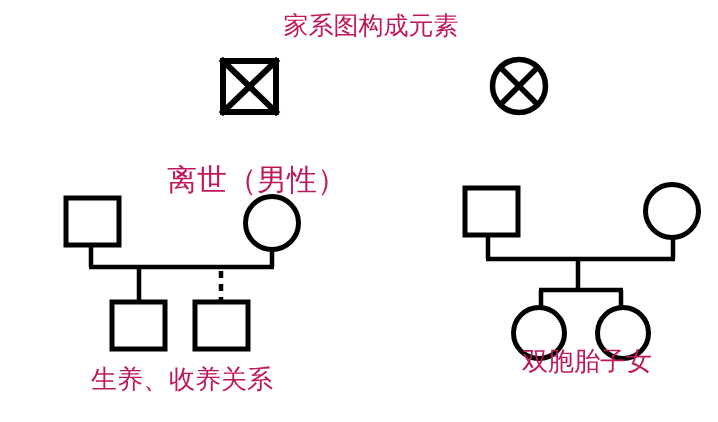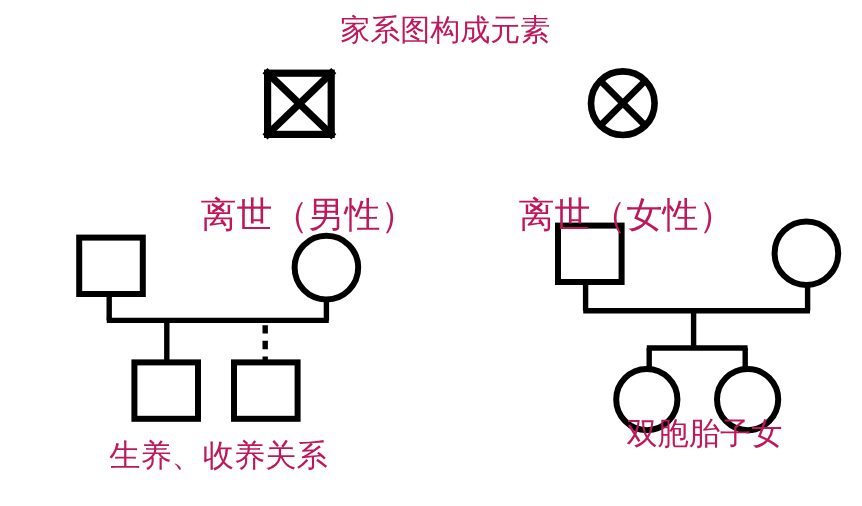--- a/index.html
+++ b/index.html
@@ -93,19 +93,18 @@
       </g>
       <circle cx="539" cy="333" r="25.5"></circle>
       <circle cx="623" cy="333" r="25.5"></circle>
     </g>
   </svg>
 
   <div class="txt title">家系图构成元素</div>
 
   <div class="txt mid-label deceased-male-label">离世（男性）</div>
 
-  <div class="txt mid-label deceased-female-label">离世（女性）</div>
 
   <div class="txt bottom-label bio-label">生养、收养关系</div>
 
   <div class="txt bottom-label twins-label">双胞胎子女</div>
 
 </div>
 
 </body></html>

